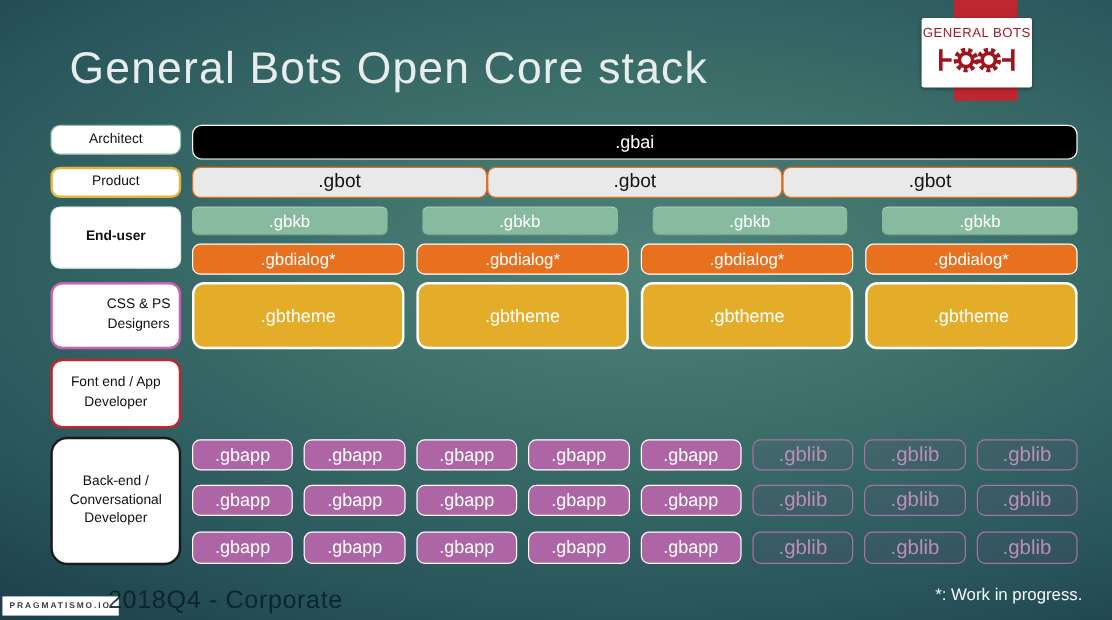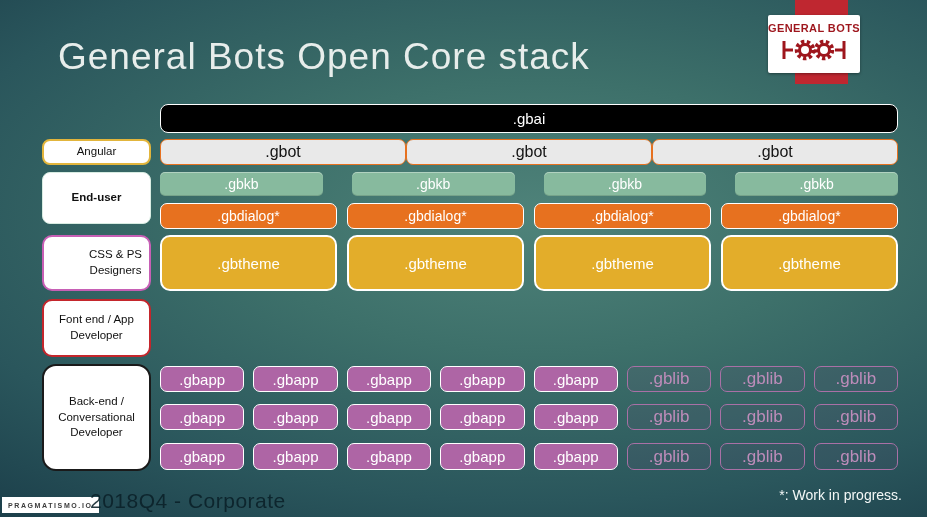--- a/index.html
+++ b/index.html
@@ -8,21 +8,21 @@
     font-family:"Liberation Sans",sans-serif;
     background:
       radial-gradient(ellipse 115% 95% at 58% 42%,
         #4f837a 0%, #3d706a 28%, #2a565c 58%, #1a3c48 82%, #122e3b 100%);
   }
   
   .logo-stripe{position:absolute;left:795px;top:0;width:53px;height:84px;background:#bf2730;}
   .logo-box{position:absolute;left:768px;top:15px;width:92px;height:58px;background:#ffffff;
     border-radius:2px;display:flex;flex-direction:column;align-items:center;justify-content:center;
     box-shadow:0 1px 3px rgba(0,0,0,.4);}
-  .logo-brand{font-size:11px;font-weight:bold;letter-spacing:.4px;color:#9e161d;line-height:1;}
+  .logo-brand{font-size:11px;font-weight:normal;letter-spacing:.4px;color:#9e161d;line-height:1;}
   
   .title{position:absolute;left:58px;top:36px;margin:0;font-size:37px;font-weight:400;
     letter-spacing:1px;color:#e7edeb;}
   
   .role{position:absolute;left:42px;width:109px;background:#fff;border-radius:8px;
     display:flex;align-items:center;justify-content:center;text-align:center;
     font-size:11.5px;line-height:1.35;color:#101010;padding:2px 6px;box-sizing:border-box;}
   .role-architect{top:104px;height:25px;border:1.5px solid #8fbfa8;}
   .role-product{top:139px;height:26px;border:2px solid #e2b53c;}
   .role-enduser{top:172px;height:52px;border:1.5px solid #d8ece2;font-weight:bold;}
@@ -78,21 +78,22 @@
         <circle cx="46" cy="16" r="8" stroke-width="4.5" stroke-dasharray="3.2 2.4"></circle>
         <circle cx="46" cy="16" r="5.5" stroke-width="3"></circle>
         <line x1="57" y1="16" x2="66" y2="16" stroke-width="3"></line>
         <line x1="66" y1="7" x2="66" y2="25" stroke-width="3"></line>
       </g>
     </svg>
   </div>
 
   <h1 class="title">General Bots Open Core stack</h1>
 
-  <div class="role role-product">Angular</div>
+  <div class="role role-architect">Architect</div>
+  <div class="role role-product">Product</div>
   <div class="role role-enduser">End-user</div>
   <div class="role role-cssps">CSS &amp; PS Designers</div>
   <div class="role role-frontend">Font end / App Developer</div>
   <div class="role role-backend">Back-end / Conversational Developer</div>
 
   <div class="row row-gbai">
     <div class="box gbai-box">.gbai</div>
   </div>
 
   <div class="row row-gbot grid3">

